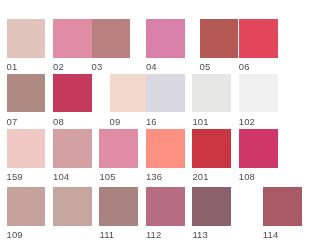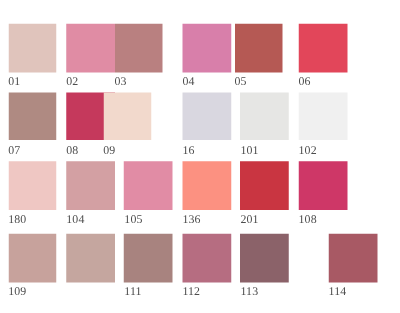--- a/index.html
+++ b/index.html
@@ -26,21 +26,20 @@
     left: 0;
     top: 0;
     width: 278px;
     height: 50px;
   }
   .swatch-cell {
     position: absolute;
     top: 0;
     left: 0;
     width: 33px;
-    font-family: Liberation Serif, serif;
   }
   .swatch-chip {
     width: 38.8px;
     height: 38.8px;
     background-color: #cccccc;
   }
   .swatch-label {
     font-size: 9.5px;
     line-height: 11px;
     margin-top: 3.4px;
@@ -64,59 +63,59 @@
       <div class="swatch-label">02</div>
     </div>
     <div class="swatch-cell" style="left: 85px;">
       <div class="swatch-chip" style="background-color: rgb(185, 128, 128);"></div>
       <div class="swatch-label">03</div>
     </div>
     <div class="swatch-cell" style="left: 139.35px;">
       <div class="swatch-chip" style="background-color: rgb(216, 127, 170);"></div>
       <div class="swatch-label">04</div>
     </div>
-    <div class="swatch-cell" style="left: 181px;">
+    <div class="swatch-cell" style="left: 193px;">
       <div class="swatch-chip" style="background-color: rgb(181, 89, 84);"></div>
       <div class="swatch-label">05</div>
     </div>
     <div class="swatch-cell" style="left: 232.25px;">
       <div class="swatch-chip" style="background-color: rgb(226, 70, 90);"></div>
       <div class="swatch-label">06</div>
     </div>
   </div>
   <div class="swatch-row" style="top: 54.6px;">
     <div class="swatch-cell" style="left: 0px;">
       <div class="swatch-chip" style="background-color: rgb(175, 138, 130);"></div>
       <div class="swatch-label">07</div>
     </div>
     <div class="swatch-cell" style="left: 46.45px;">
       <div class="swatch-chip" style="background-color: rgb(197, 57, 92);"></div>
       <div class="swatch-label">08</div>
     </div>
-    <div class="swatch-cell" style="left: 76px;">
+    <div class="swatch-cell" style="left: 103px;">
       <div class="swatch-chip" style="background-color: rgb(242, 217, 204);"></div>
       <div class="swatch-label">09</div>
     </div>
     <div class="swatch-cell" style="left: 139.35px;">
       <div class="swatch-chip" style="background-color: rgb(217, 215, 224);"></div>
       <div class="swatch-label">16</div>
     </div>
     <div class="swatch-cell" style="left: 185.8px;">
       <div class="swatch-chip" style="background-color: rgb(230, 230, 228);"></div>
       <div class="swatch-label">101</div>
     </div>
     <div class="swatch-cell" style="left: 232.25px;">
       <div class="swatch-chip" style="background-color: rgb(240, 240, 240);"></div>
       <div class="swatch-label">102</div>
     </div>
   </div>
   <div class="swatch-row" style="top: 110.1px;">
     <div class="swatch-cell" style="left: 0px;">
       <div class="swatch-chip" style="background-color: rgb(239, 199, 195);"></div>
-      <div class="swatch-label">180</div>
+      <div class="swatch-label">159</div>
     </div>
     <div class="swatch-cell" style="left: 46.45px;">
       <div class="swatch-chip" style="background-color: rgb(211, 160, 163);"></div>
       <div class="swatch-label">104</div>
     </div>
     <div class="swatch-cell" style="left: 92.9px;">
       <div class="swatch-chip" style="background-color: rgb(225, 140, 165);"></div>
       <div class="swatch-label">105</div>
     </div>
     <div class="swatch-cell" style="left: 139.35px;">

